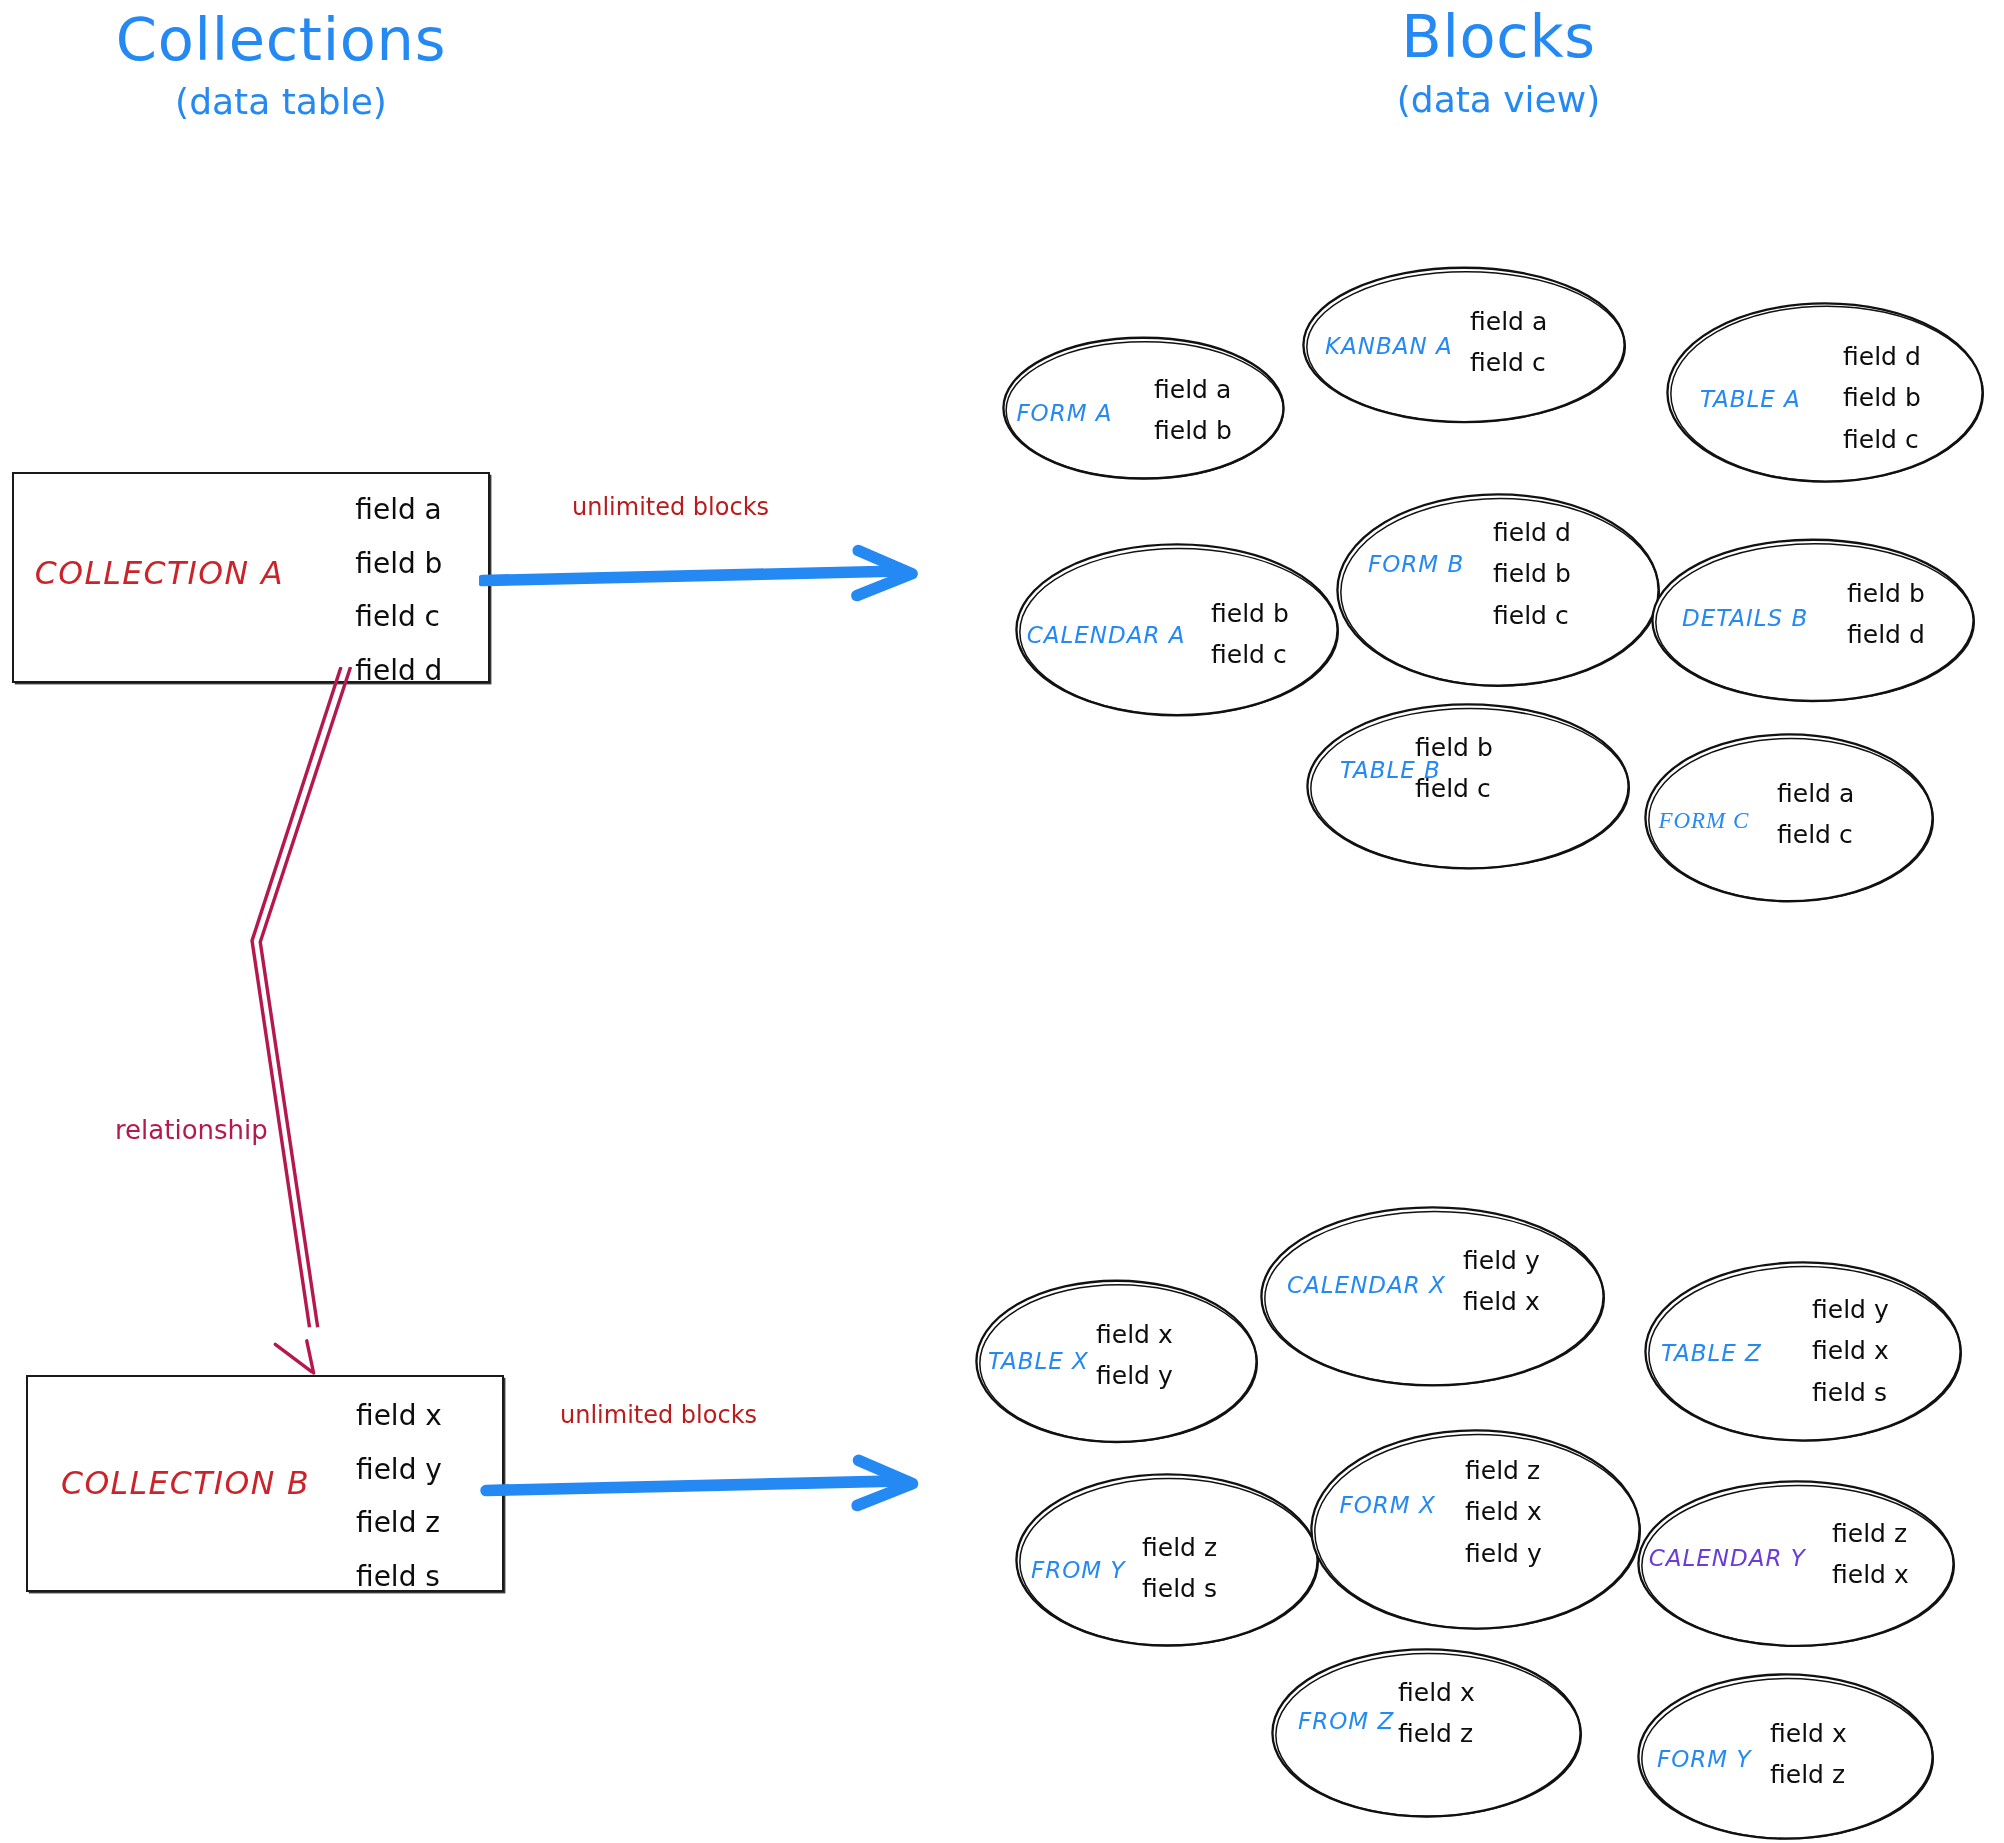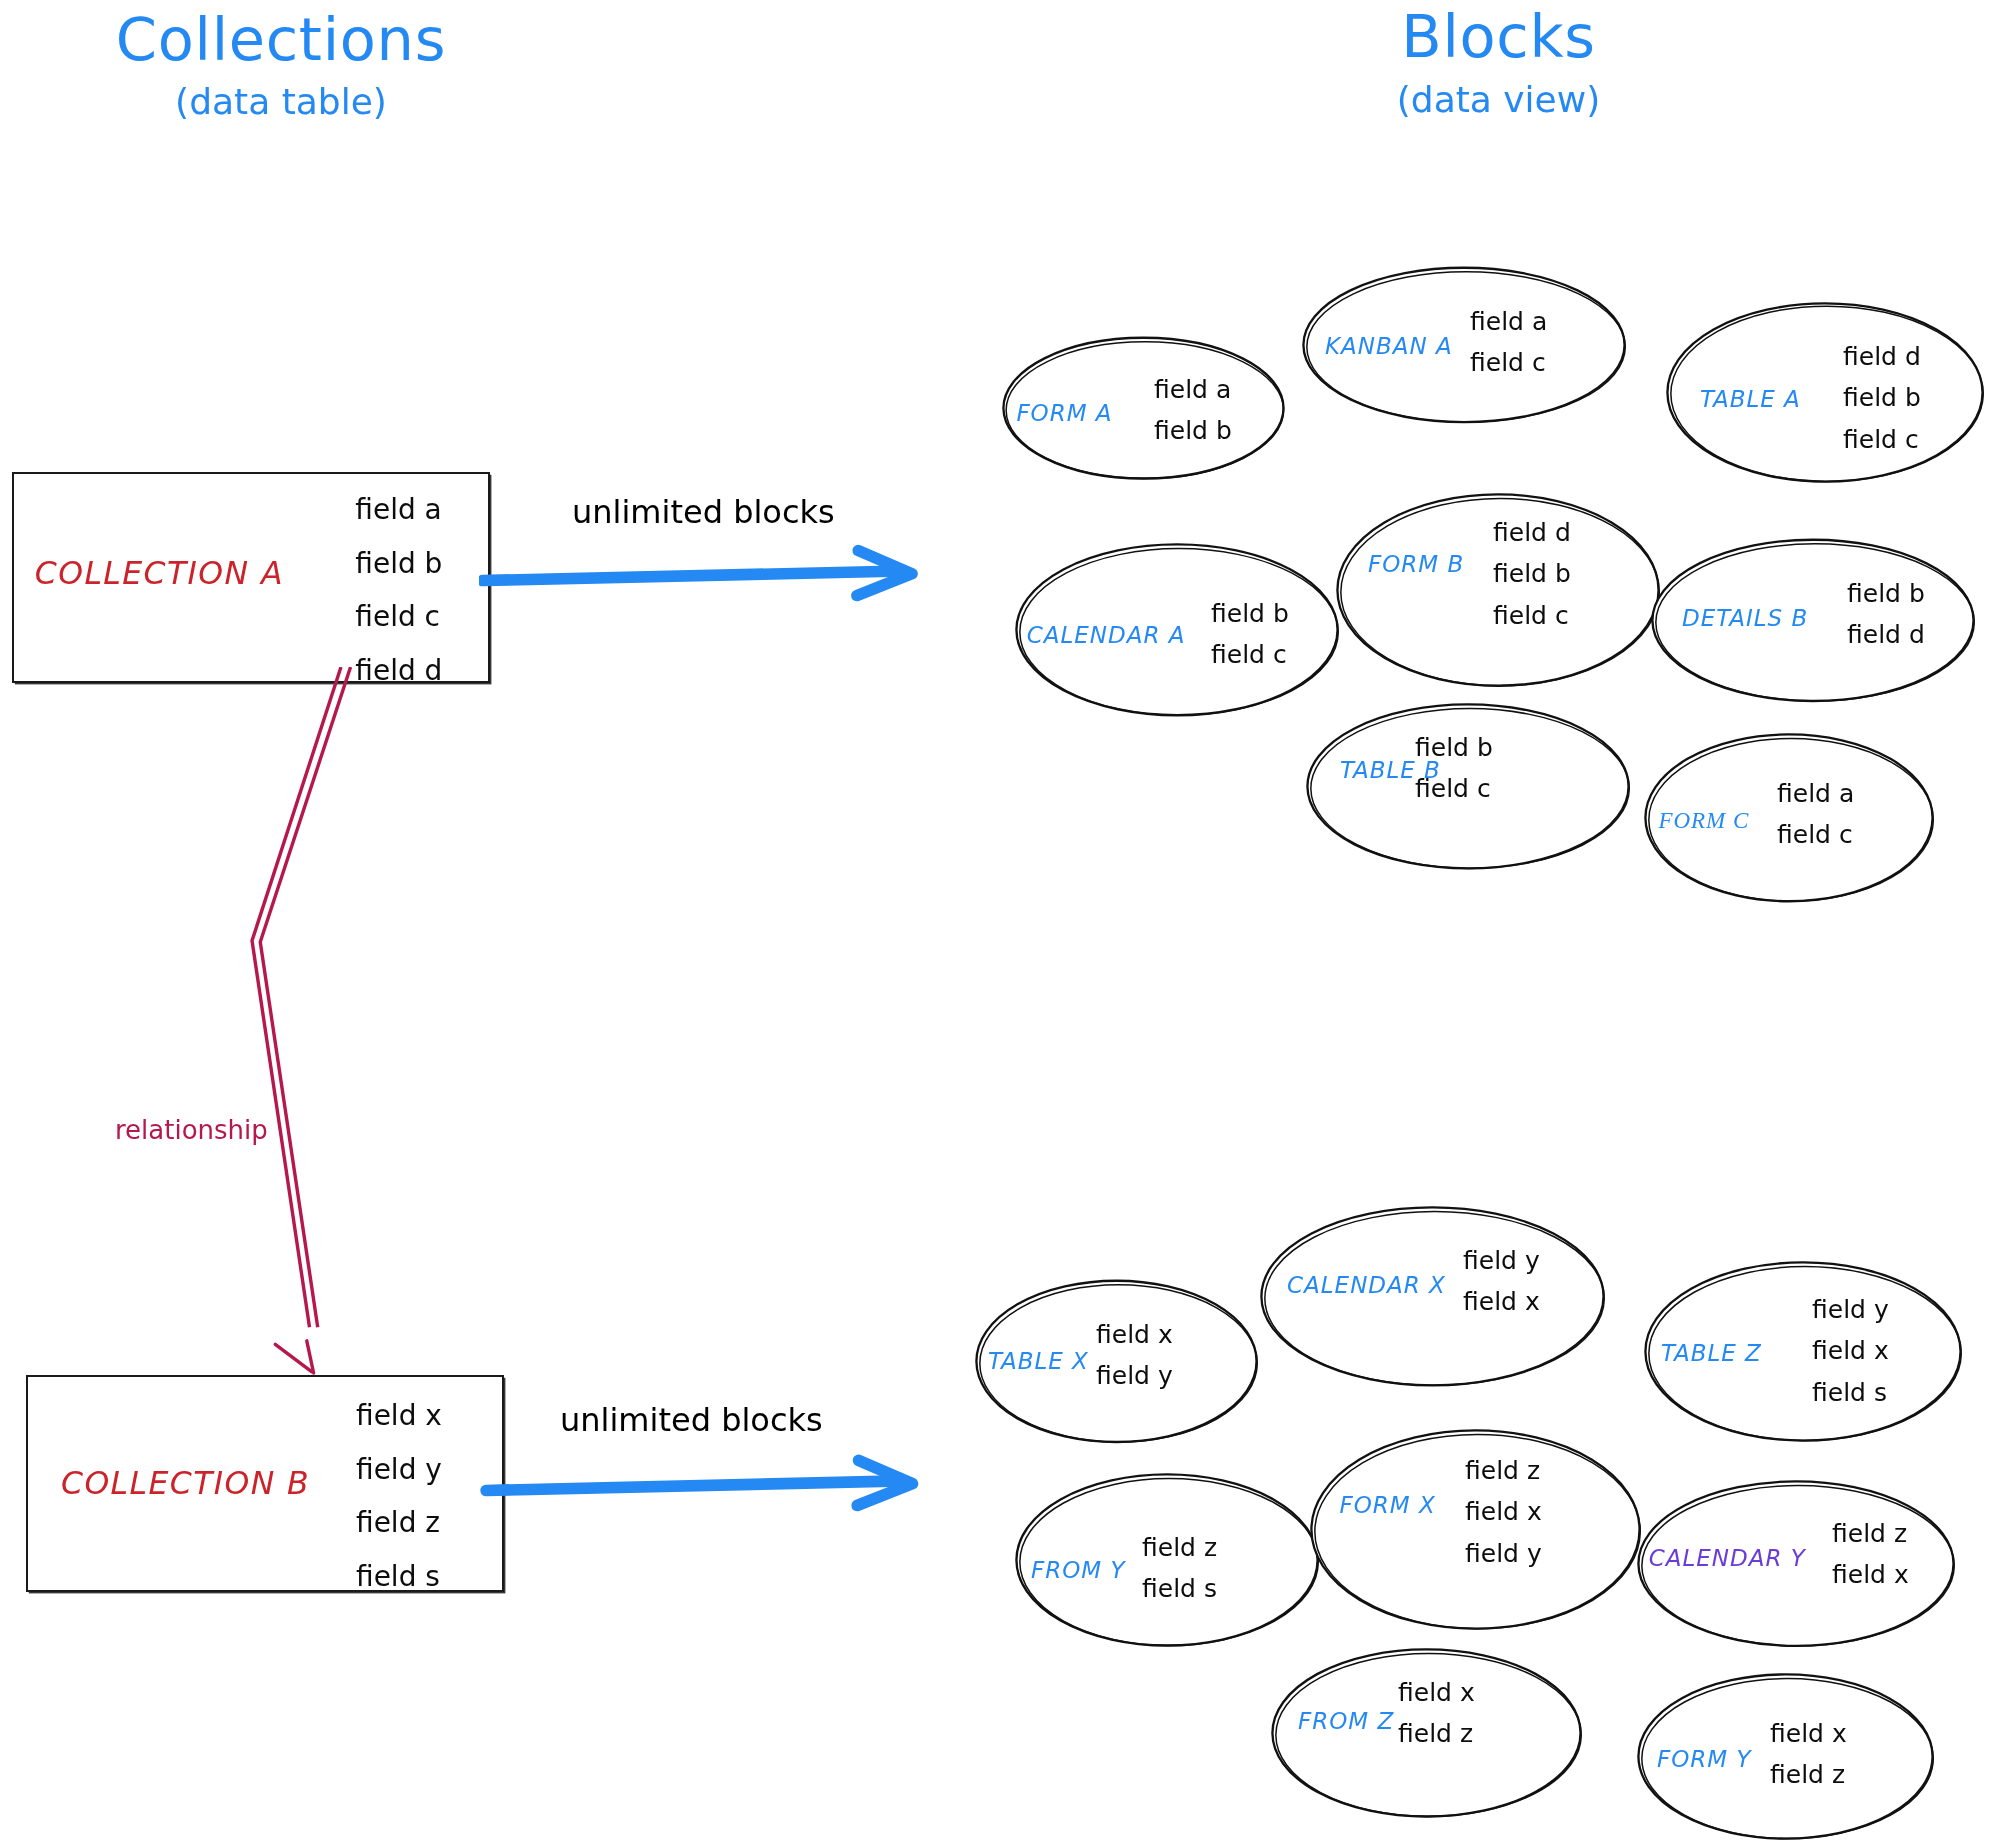--- a/index.html
+++ b/index.html
@@ -70,22 +70,22 @@
     white-space: nowrap;
   }
   .field-list .fld:last-child { margin-bottom: 0; }
 
   #collection-a { left: 12.3px; top: 472px; width: 474px; height: 207px; }
   #collection-b { left: 26px; top: 1375px; width: 474px; height: 213px; }
 
   
   .arrow-label {
     position: absolute;
-    color: #000000;
-    font-size: 32px;
+    color: #b91c1c;
+    font-size: 24px;
     white-space: nowrap;
   }
   .arrow-svg { position: absolute; }
 
   
   .rel-label {
     position: absolute;
     color: #b5194c;
     font-size: 26px;
     white-space: nowrap;

